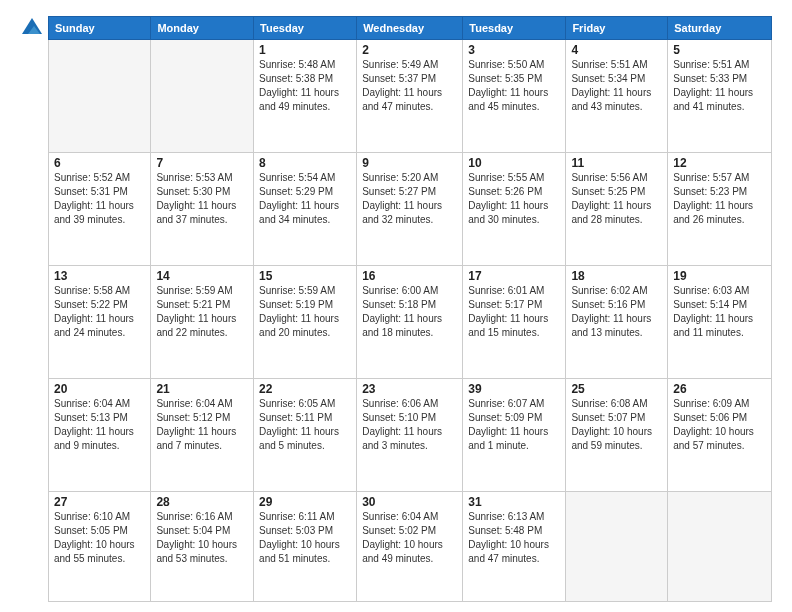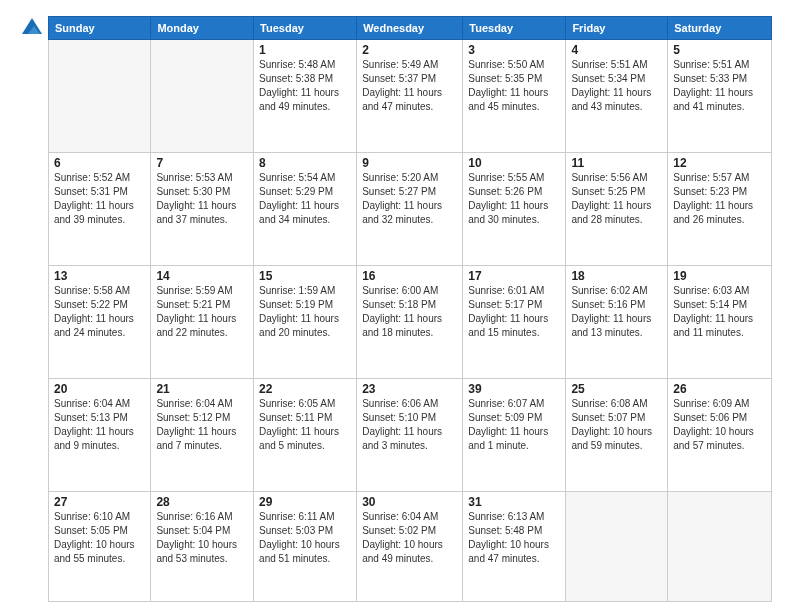--- a/index.html
+++ b/index.html
@@ -224,21 +224,21 @@
 Daylight: 11 hours and 24 minutes.</div>
           </td>
           <td>
             <span class="day-num">14</span>
             <div class="day-info">Sunrise: 5:59 AM
 Sunset: 5:21 PM
 Daylight: 11 hours and 22 minutes.</div>
           </td>
           <td>
             <span class="day-num">15</span>
-            <div class="day-info">Sunrise: 1:59 AM
+            <div class="day-info">Sunrise: 5:59 AM
 Sunset: 5:19 PM
 Daylight: 11 hours and 20 minutes.</div>
           </td>
           <td>
             <span class="day-num">16</span>
             <div class="day-info">Sunrise: 6:00 AM
 Sunset: 5:18 PM
 Daylight: 11 hours and 18 minutes.</div>
           </td>
           <td>

